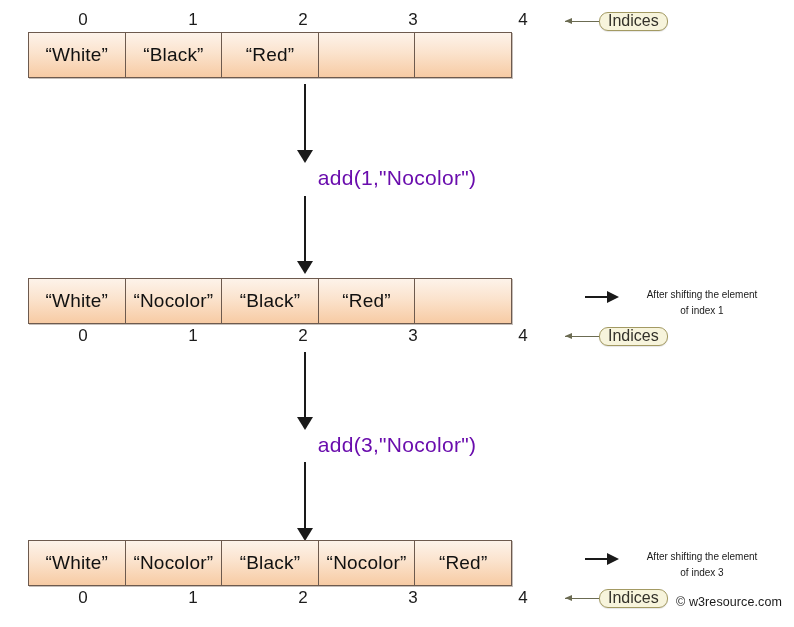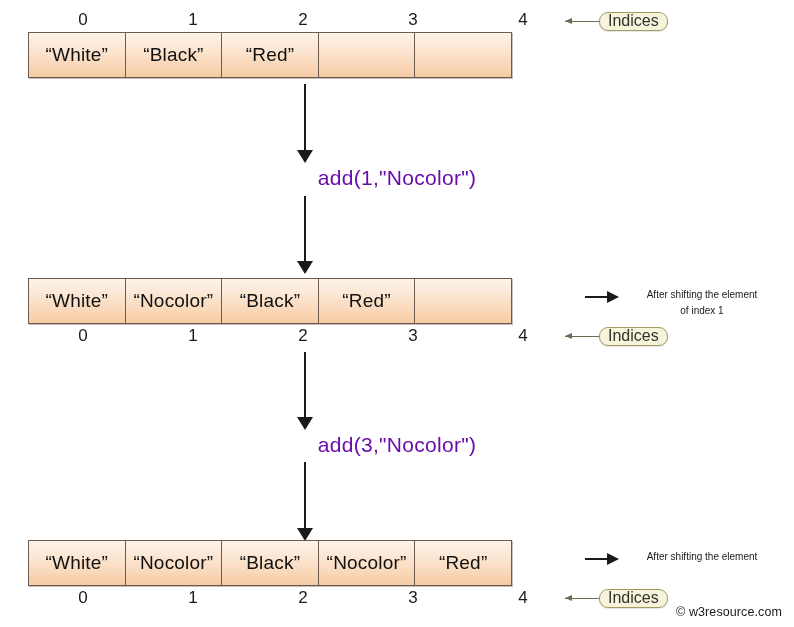--- a/index.html
+++ b/index.html
@@ -157,21 +157,21 @@
     text-align: center;
     color: #1a1a1a;
     width: 160px;
     font-family: "Liberation Sans", sans-serif;
   }
 
   
   .watermark {
     position: absolute;
     right: 12px;
-    bottom: 8px;
+    bottom: 18px;
     font-size: 12.5px;
     color: #1a1a1a;
     font-family: "Liberation Sans", sans-serif;
     letter-spacing: 0.1px;
   }
 </style>
 </head>
 <body>
 
 <div class="stage" style="top:8px;">
@@ -265,16 +265,17 @@
 
 <div class="indices-callout" style="left:565px; top:587px;">
   <div class="ind-arrow"></div>
   <div class="ind-box">Indices</div>
 </div>
 
 <div class="annotation" style="left:585px; top:549px;">
   <div class="ann-arrow"></div>
   <div class="ann-text">
     <div>After shifting the element</div>
+    <div>of index 3</div>
   </div>
 </div>
 
 <div class="watermark">© w3resource.com</div>
 
 </body></html>

